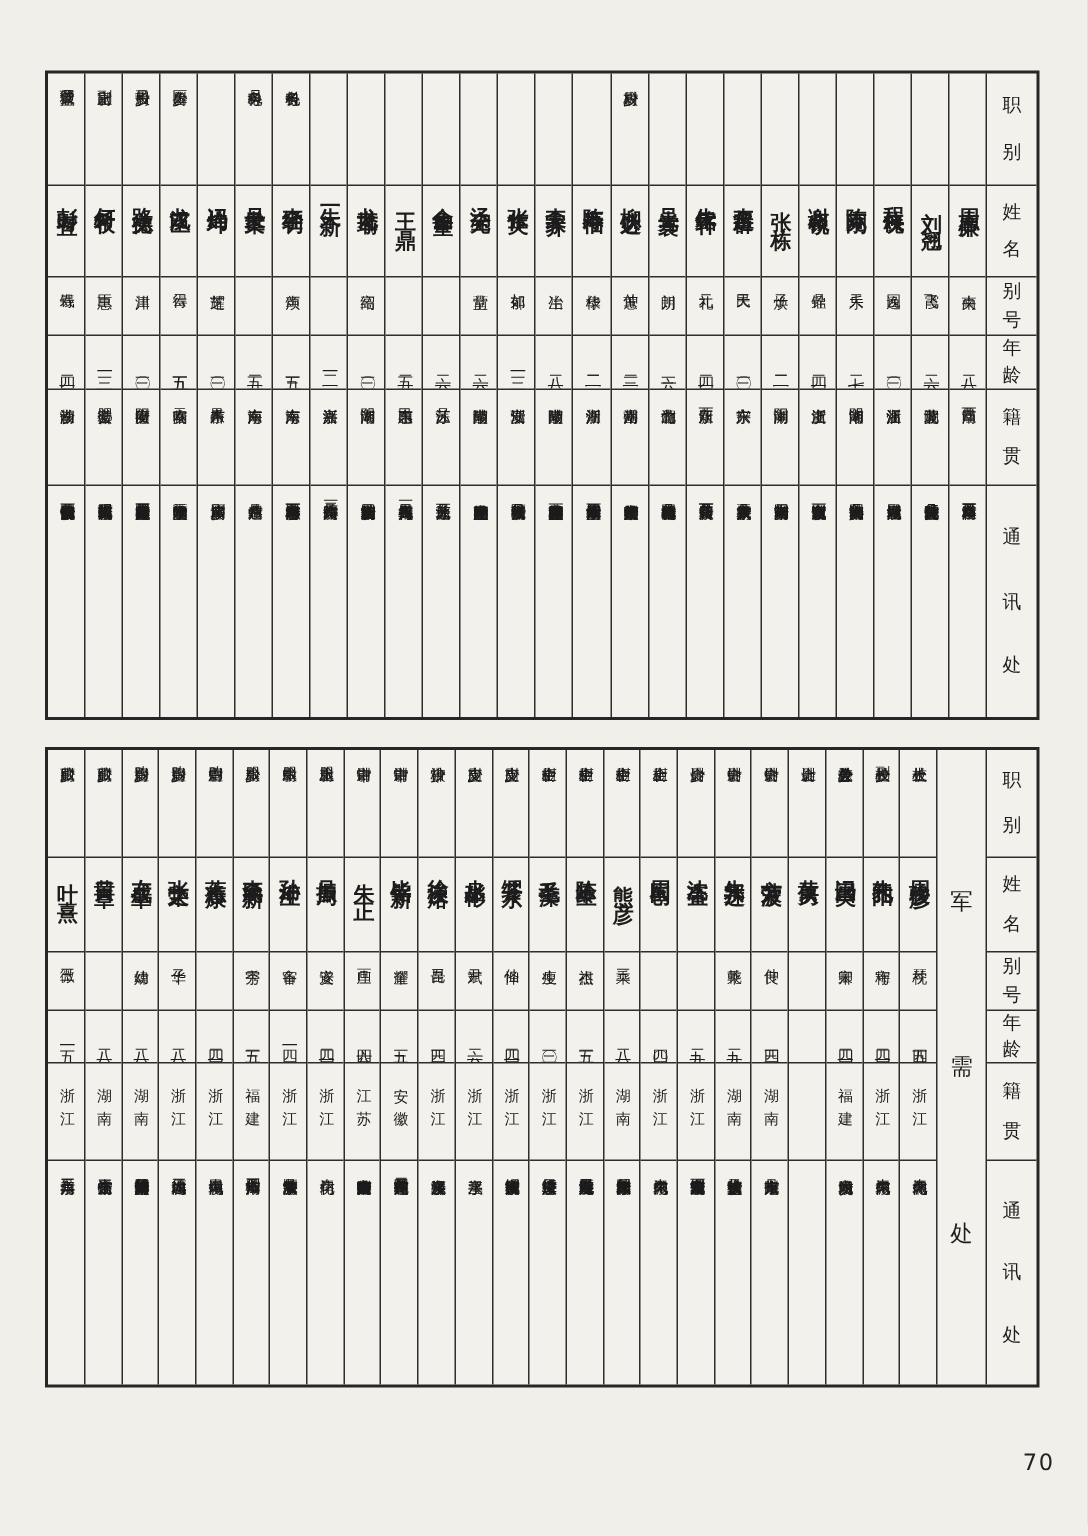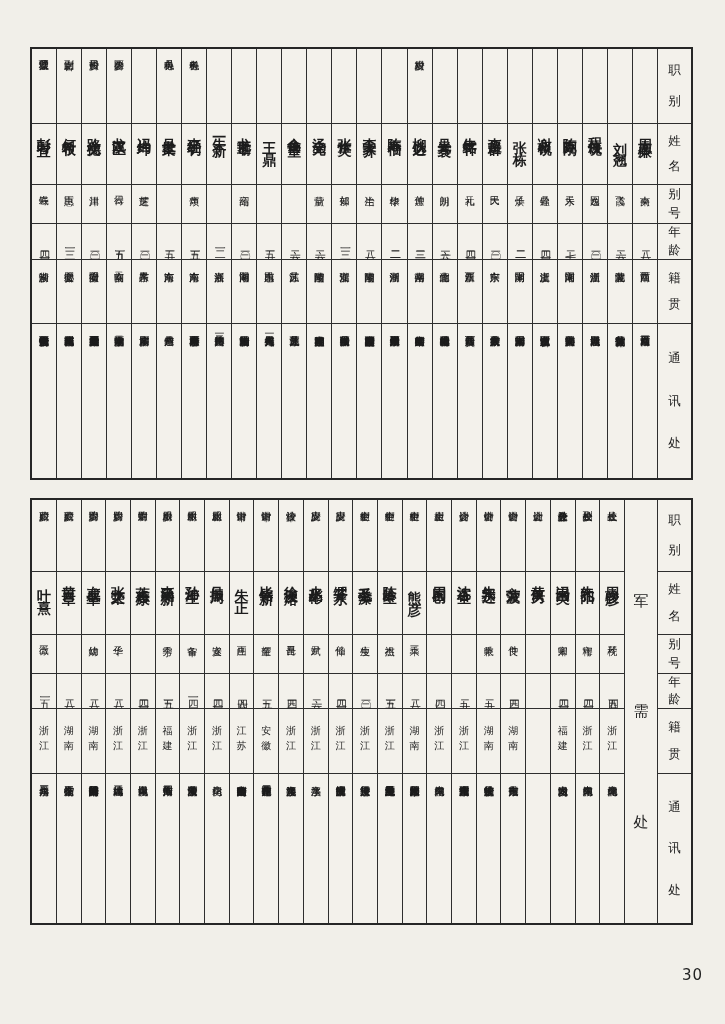--- a/index.html
+++ b/index.html
@@ -1142,14 +1142,14 @@
           <span class="vtext">五一</span>
         </div>
         <div class="cell c-origin sp2">
           <span class="vtext">浙江</span>
         </div>
         <div class="cell c-address">
           <span class="vtext">永嘉三角门三号</span>
         </div>
       </div>
     </div>
-  <div class="pageno">30</div>
+  <div class="pageno">70</div>
 </div>
 
 </body></html>

